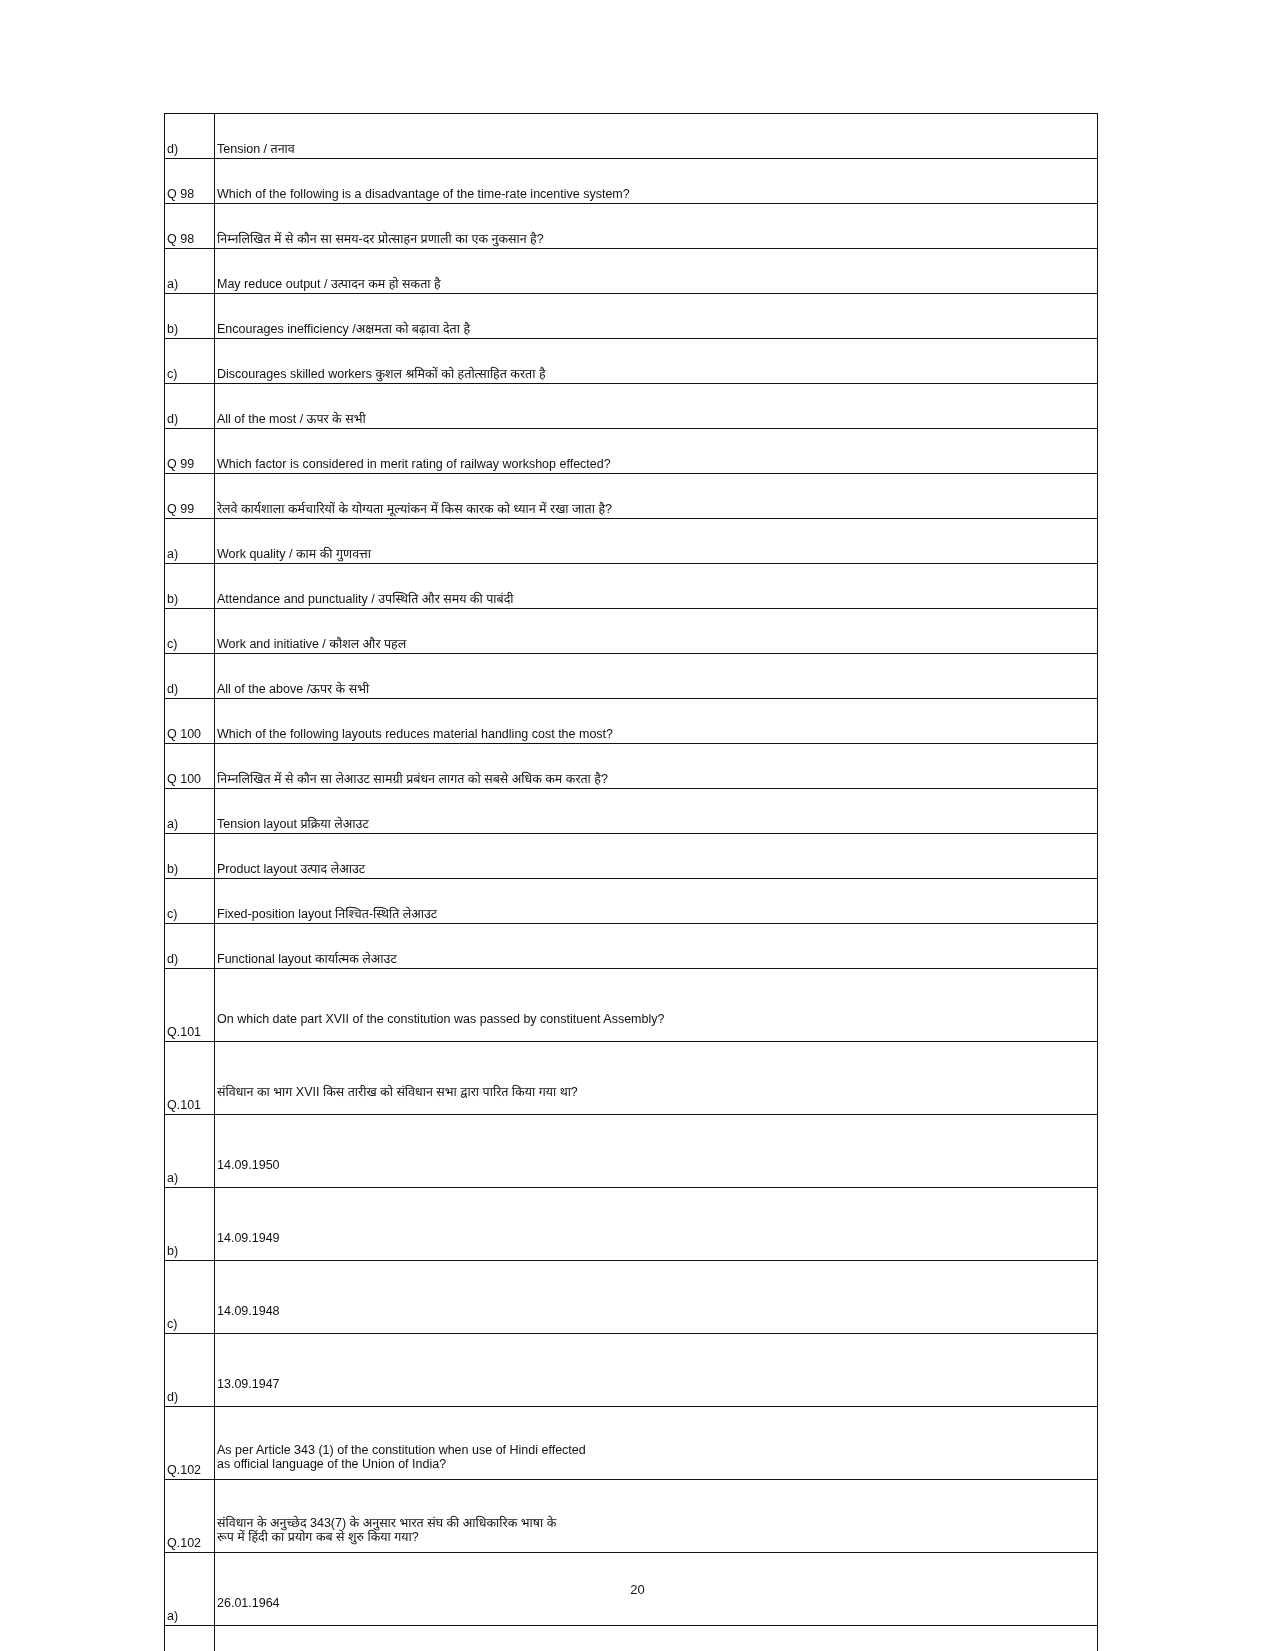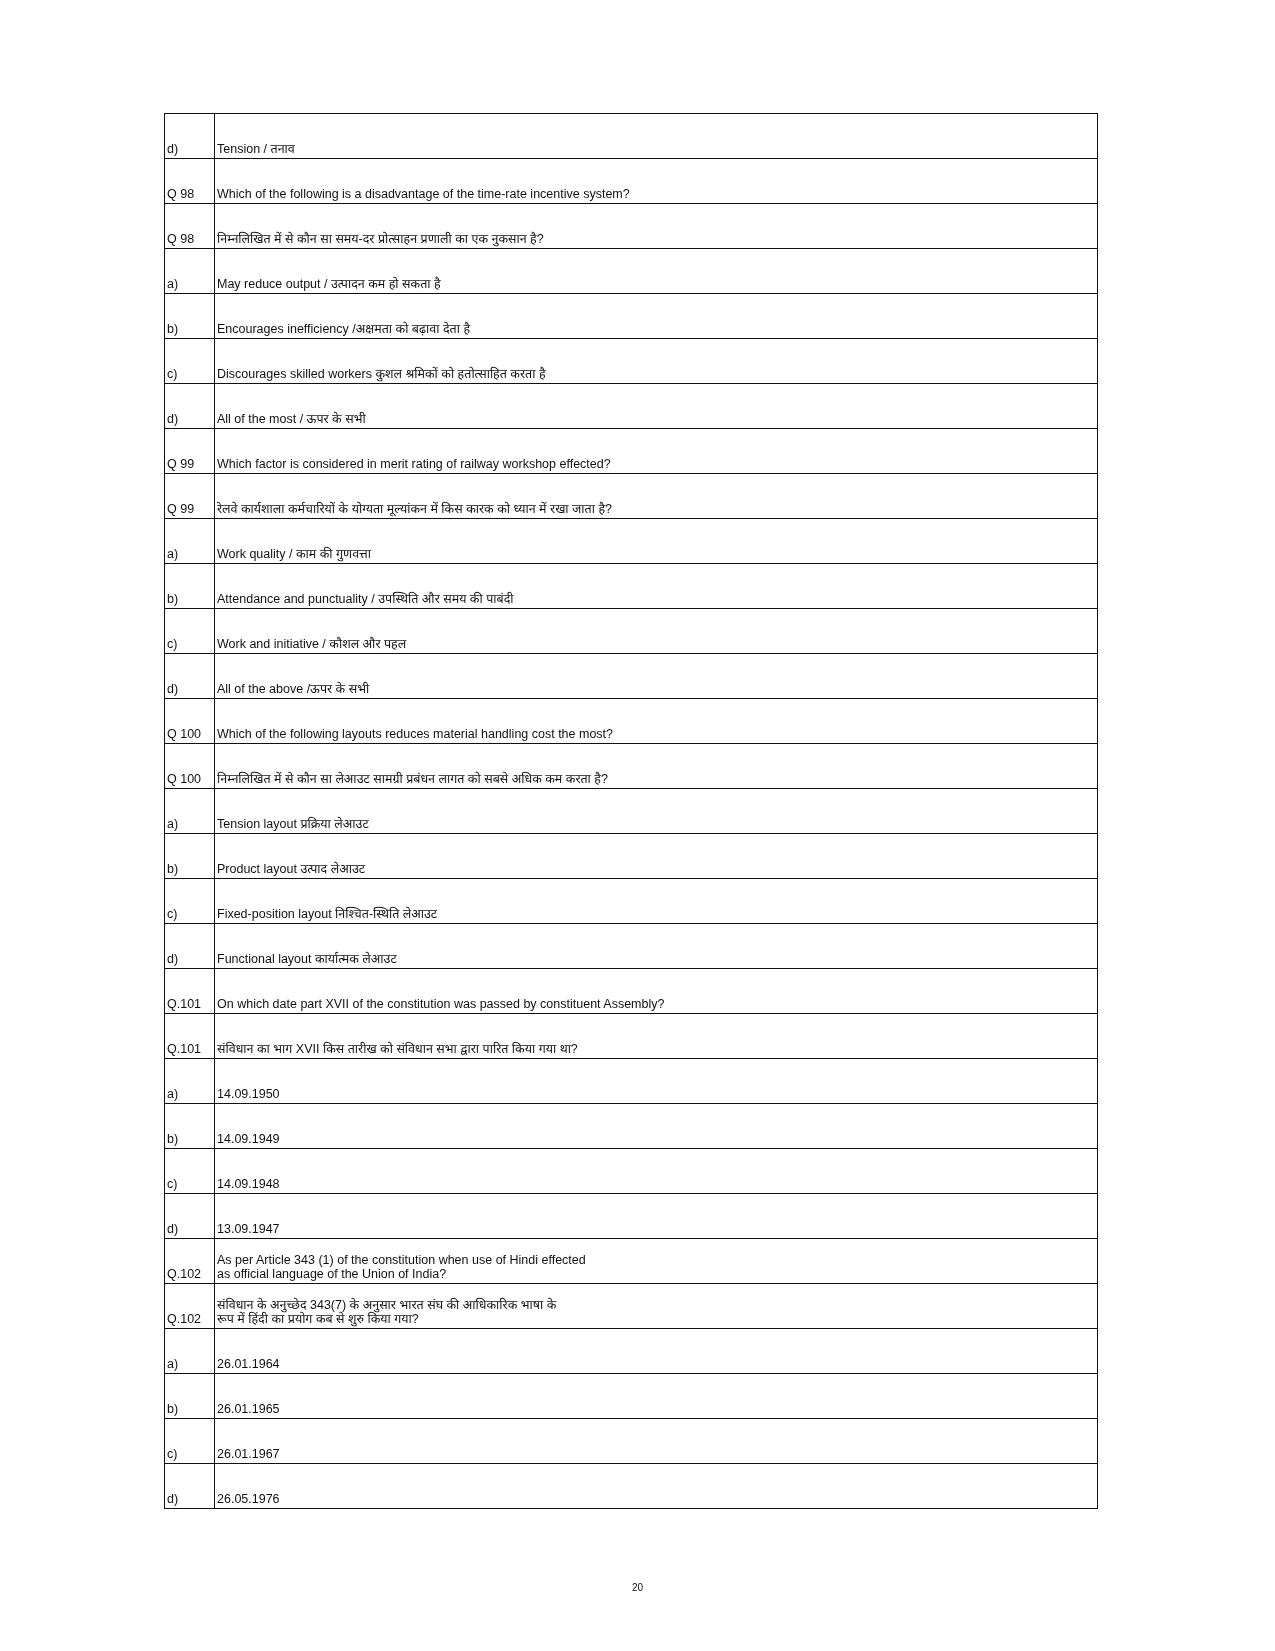--- a/index.html
+++ b/index.html
@@ -8,23 +8,23 @@
     table.qtable {
       position: absolute; left: 164px; top: 113px; width: 934px;
       border-collapse: collapse; table-layout: fixed;
     }
     table.qtable td {
       border: 1.5px solid #111; height: 42px; padding: 0 2px 2px 2px;
       font-size: 12.5px; line-height: 14px; vertical-align: bottom; overflow: hidden;
     }
     table.qtable td.label { width: 45px; }
     table.qtable td.text { }
-    .split { display: flex; flex-direction: column; justify-content: flex-end; height: 42px; }
+    .split { display: flex; flex-direction: column; justify-content: center; height: 42px; margin-top: 28px; }
     .split .top { padding-top: 2px; }
-    .page-number { position: absolute; left: 0; width: 1275px; top: 1582px; text-align: center; font-size: 10px; }
+    .page-number { position: absolute; left: 0; width: 1275px; top: 1582px; text-align: center; font-size: 13px; }
   </style>
 </head>
 <body>
 
 <div class="page">
   <table class="qtable">
     <tbody>
       <tr>
           <td class="label">d)</td>
           <td class="text">Tension / तनाव</td>

